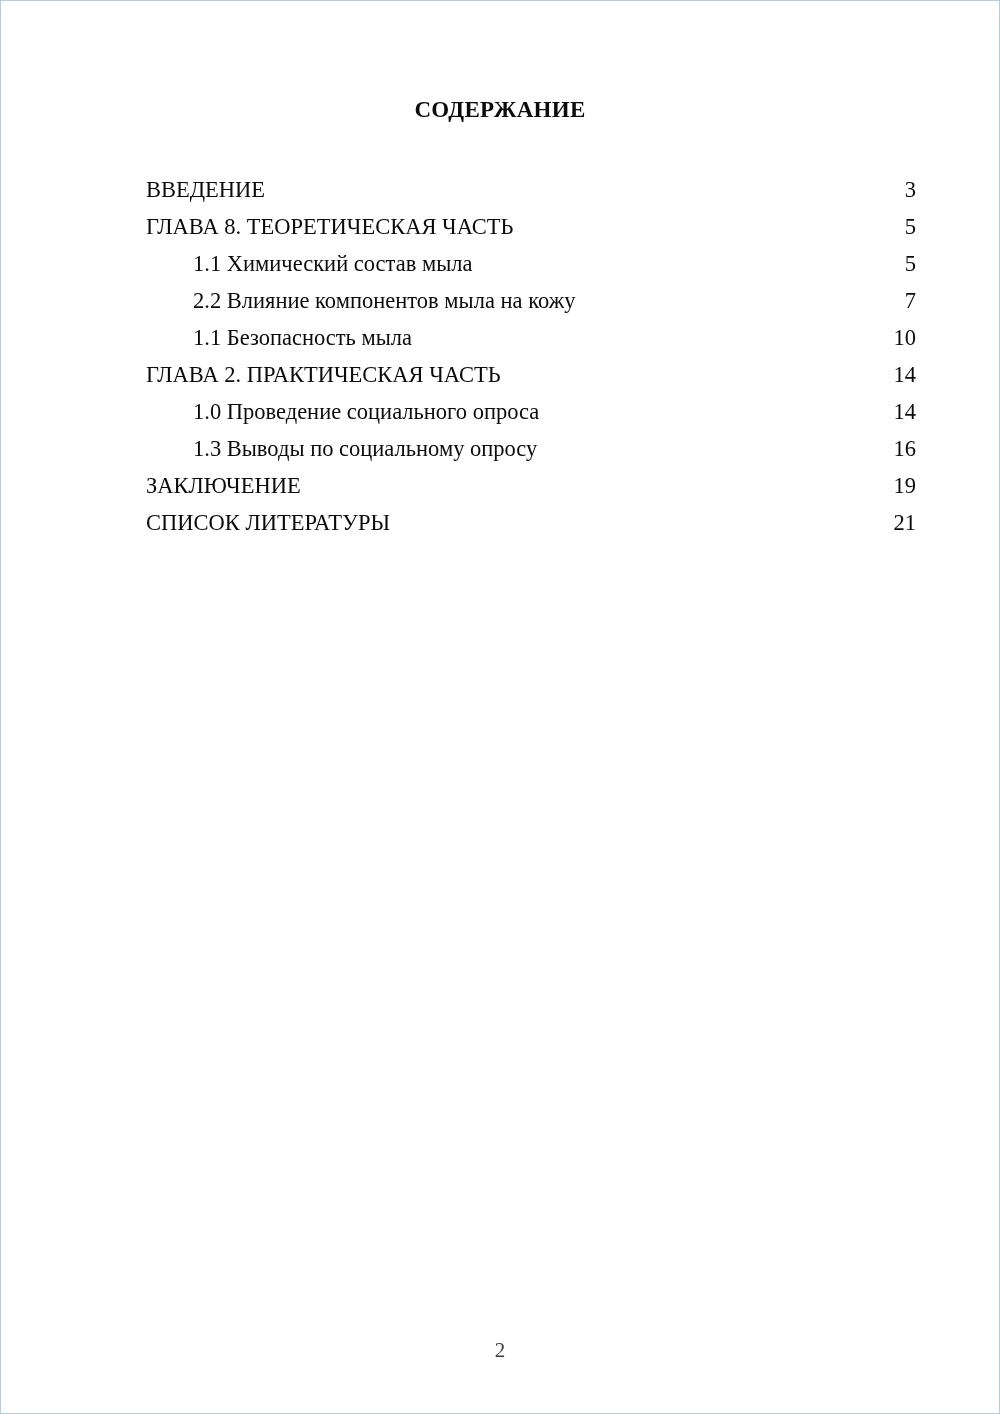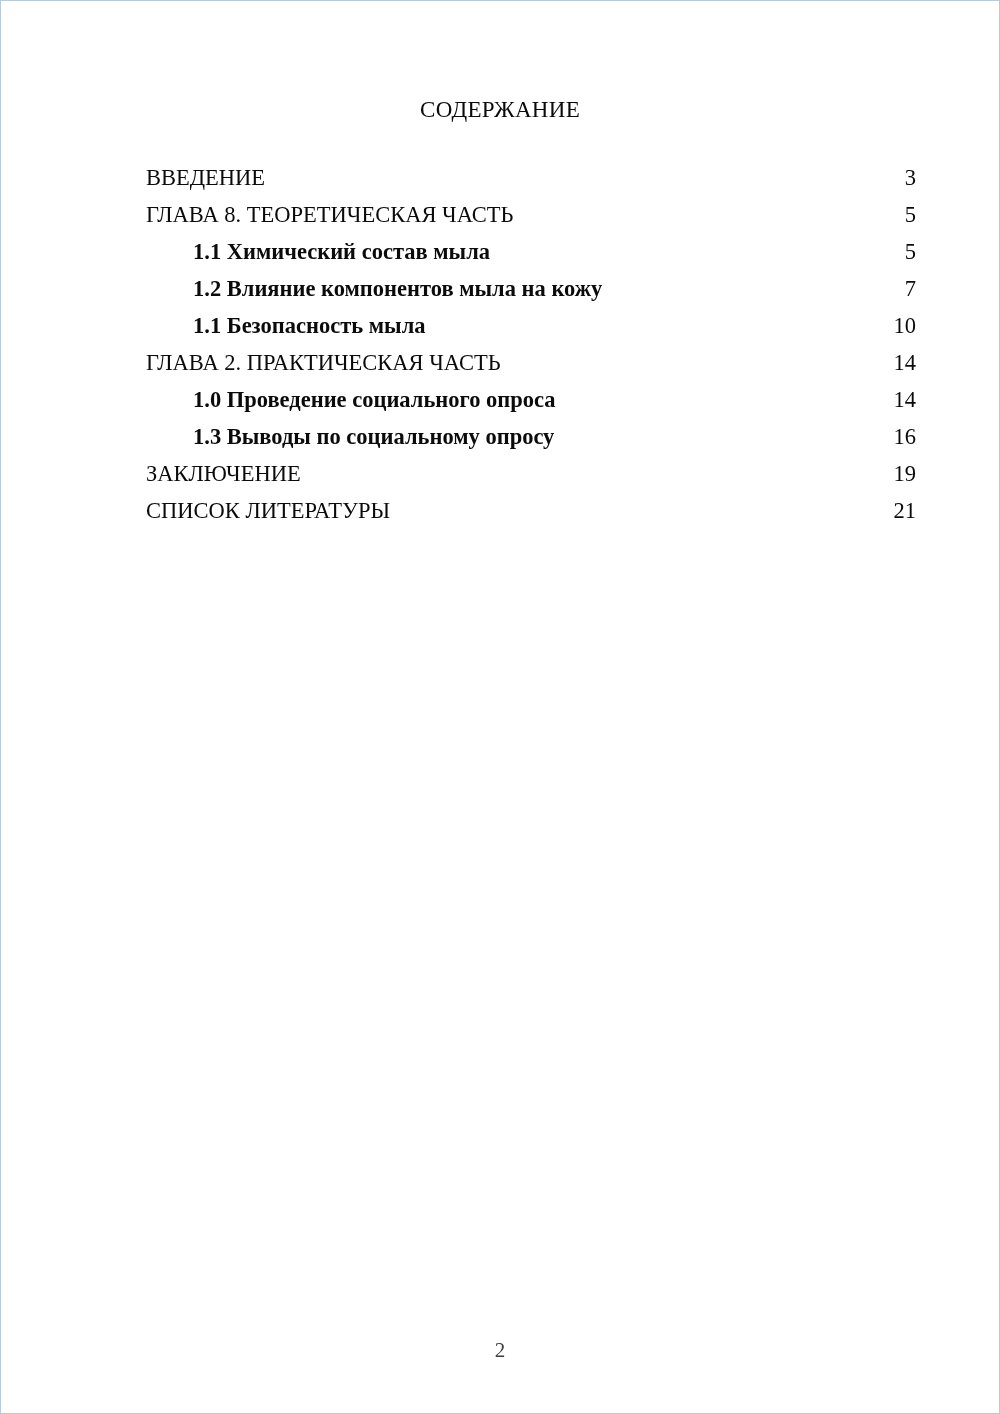--- a/index.html
+++ b/index.html
@@ -13,42 +13,41 @@
     box-sizing: border-box;
     position: relative;
     background: #ffffff;
     border: 1px solid #b9c9d6;
     font-family: "Liberation Serif", serif;
     color: #0b0b0b;
     overflow: hidden;
   }
   .doc-title {
     text-align: center;
-    font-weight: normal;
+    font-weight: bold;
     font-size: 23px;
     padding-top: 96px;
     letter-spacing: 0.3px;
   }
   .toc {
-    margin-top: 36px;
+    margin-top: 48px;
     padding: 0 83px 0 145px;
   }
   .toc-row {
     display: flex;
     justify-content: space-between;
     align-items: baseline;
     line-height: 37px;
     font-size: 22.5px;
   }
   .toc-row .label {
     white-space: nowrap;
   }
   .toc-row.indent-1 .label {
     padding-left: 47px;
-    font-weight: bold;
   }
   .toc-row .page-num {
     white-space: nowrap;
   }
   .footer {
     position: absolute;
     bottom: 50px;
     left: 0;
     right: 0;
     text-align: center;
@@ -70,21 +69,21 @@
   </div>
       <div class="toc-row">
     <span class="label">ГЛАВА 8. ТЕОРЕТИЧЕСКАЯ ЧАСТЬ</span>
     <span class="page-num">5</span>
   </div>
       <div class="toc-row indent-1">
     <span class="label">1.1 Химический состав мыла</span>
     <span class="page-num">5</span>
   </div>
       <div class="toc-row indent-1">
-    <span class="label">1.2 Влияние компонентов мыла на кожу</span>
+    <span class="label">2.2 Влияние компонентов мыла на кожу</span>
     <span class="page-num">7</span>
   </div>
       <div class="toc-row indent-1">
     <span class="label">1.1 Безопасность мыла</span>
     <span class="page-num">10</span>
   </div>
       <div class="toc-row">
     <span class="label">ГЛАВА 2. ПРАКТИЧЕСКАЯ ЧАСТЬ</span>
     <span class="page-num">14</span>
   </div>

